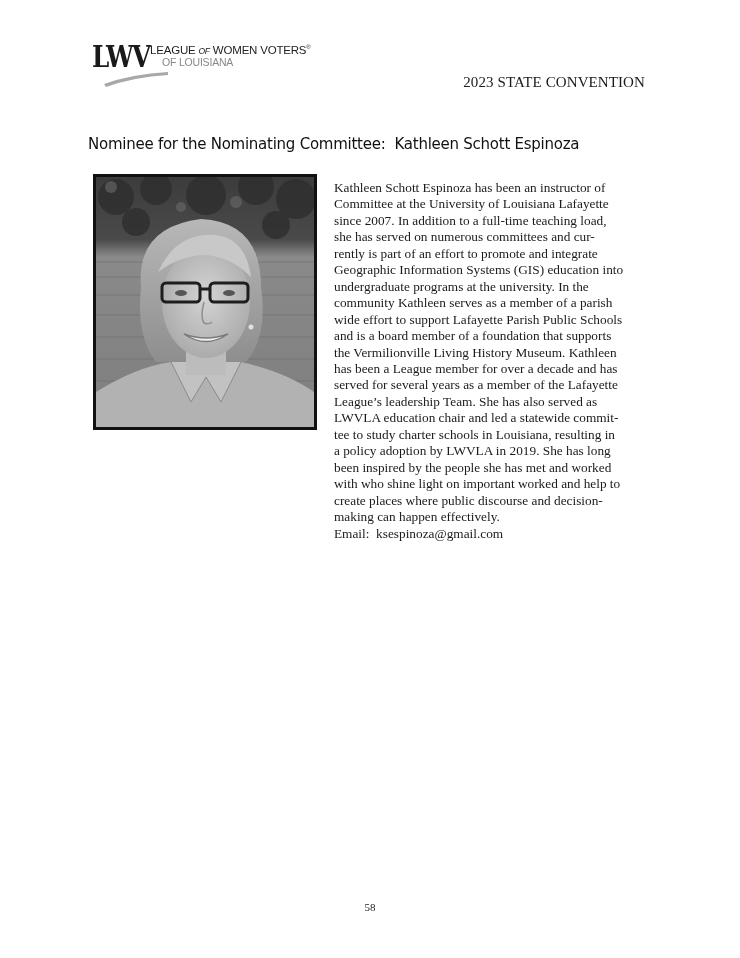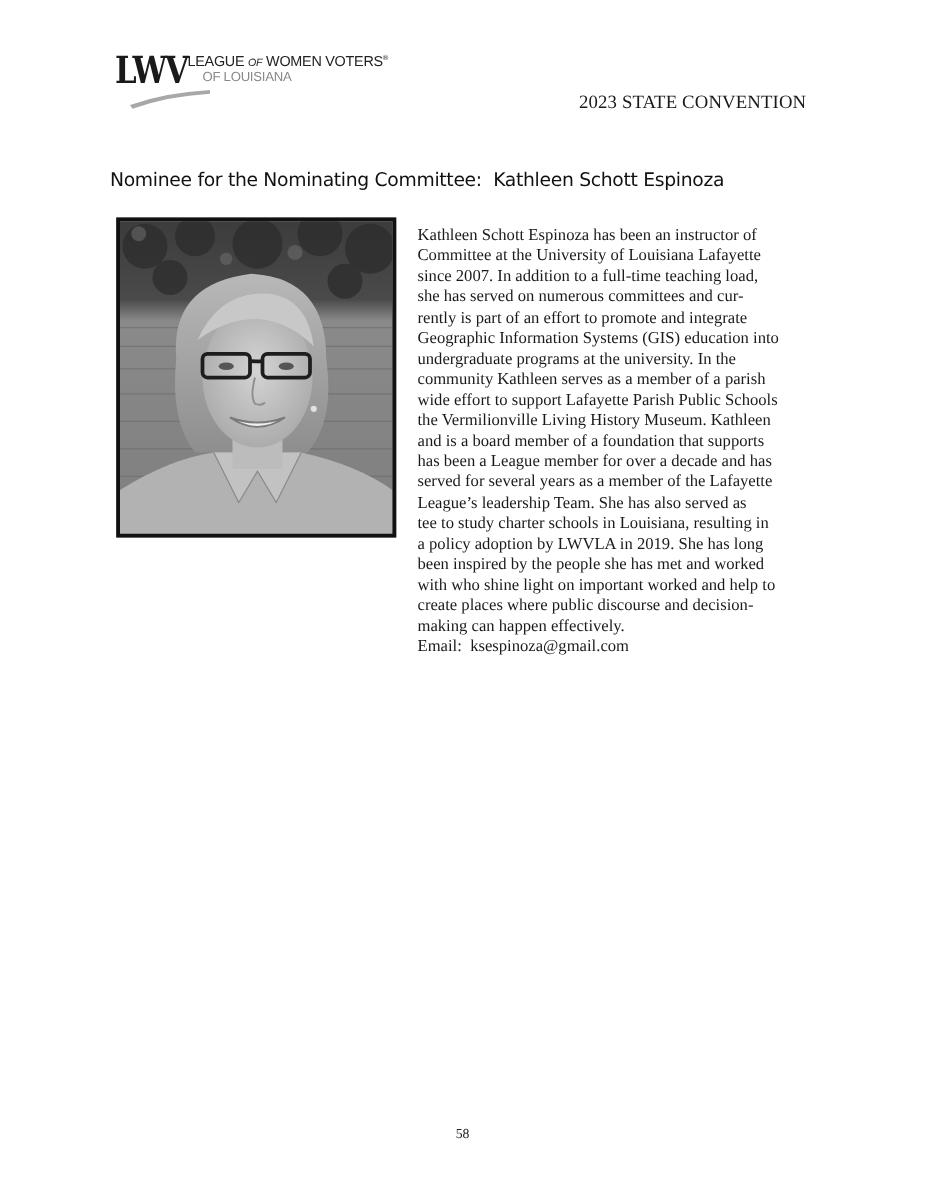--- a/index.html
+++ b/index.html
@@ -218,25 +218,26 @@
 <div class="bio">
   <span class="line">Kathleen Schott Espinoza has been an instructor of</span>
   <span class="line">Committee at the University of Louisiana Lafayette</span>
   <span class="line">since 2007.  In addition to a full-time teaching load,</span>
   <span class="line">she has served on numerous committees and cur-</span>
   <span class="line">rently is part of an effort to promote and integrate</span>
   <span class="line">Geographic Information Systems (GIS) education into</span>
   <span class="line">undergraduate programs at the university.  In the</span>
   <span class="line">community Kathleen serves as a member of a parish</span>
   <span class="line">wide effort to support Lafayette Parish Public Schools</span>
+  <span class="line">and is a board member of a foundation that supports</span>
   <span class="line">the Vermilionville Living History Museum.  Kathleen</span>
-  <span class="line">and is a board member of a foundation that supports</span>
   <span class="line">has been a League member for over a decade and has</span>
   <span class="line">served for several years as a member of the Lafayette</span>
   <span class="line">League’s leadership Team.  She has also served as</span>
+  <span class="line">LWVLA education chair and led a statewide commit-</span>
   <span class="line">tee to study charter schools in Louisiana, resulting in</span>
   <span class="line">a policy adoption by LWVLA in 2019.  She has long</span>
   <span class="line">been inspired by the people she has met and worked</span>
   <span class="line">with who shine light on important worked and help to</span>
   <span class="line">create places where public discourse and decision-</span>
   <span class="line">making can happen effectively.</span>
   <span class="line"><span style="white-space:pre">Email:  </span><span>ksespinoza@gmail.com</span></span>
 </div>
 
 <div class="page-number">58</div>

